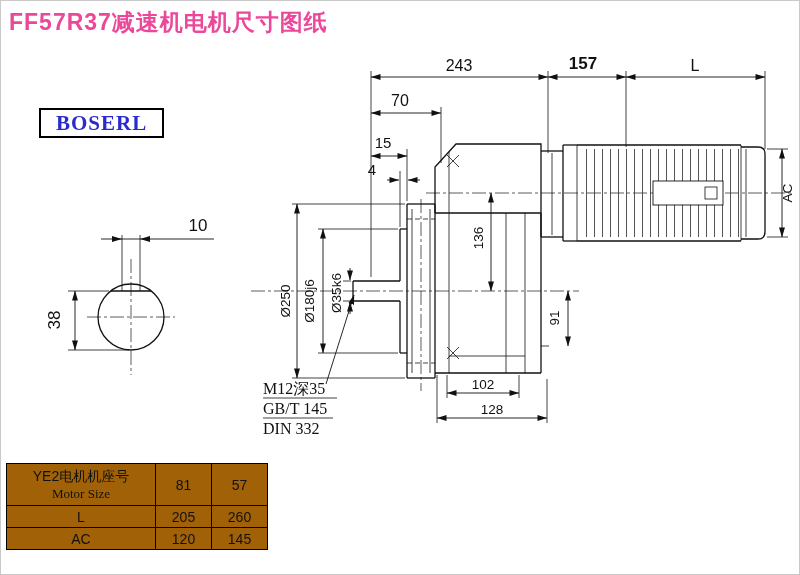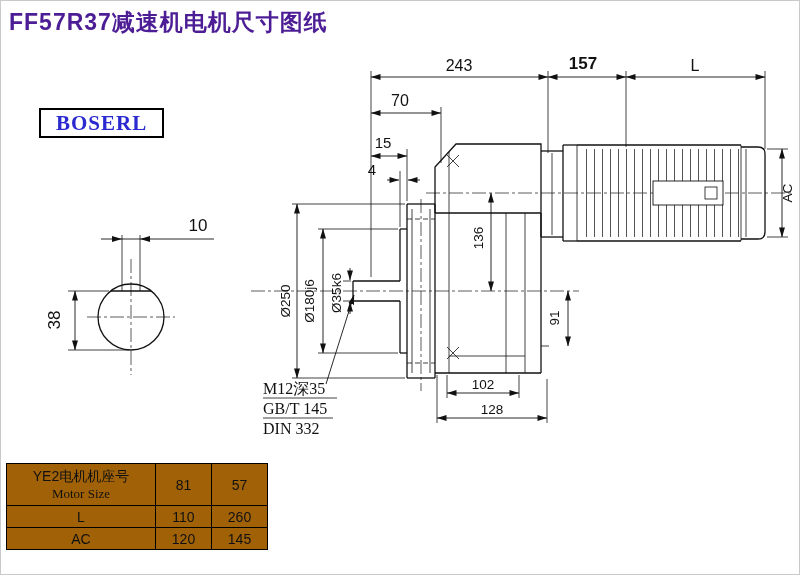--- a/index.html
+++ b/index.html
@@ -1,18 +1,18 @@
 <!DOCTYPE html>
 <html><head>
 <meta charset="utf-8">
 <style>
   html,body{margin:0;padding:0;background:#fff;}
   .page{position:relative;width:798px;height:573px;background:#fff;border:1px solid #c9c9c9;
         font-family:"Liberation Sans",sans-serif;overflow:hidden;}
-  .title{position:absolute;left:8px;top:6px;font-size:23px;font-weight:700;color:#4c1d95;
+  .title{position:absolute;left:8px;top:6px;font-size:23px;font-weight:700;color:#ec4899;
          letter-spacing:1px;}
   .brand{position:absolute;left:38px;top:107px;border:2px solid #000;padding:0 15px;height:26px;
          display:flex;align-items:center;}
   .brand span{font-family:"Liberation Serif",serif;font-weight:700;font-size:21px;color:#2a2ad0;
          letter-spacing:1px;}
   .fins{position:absolute;left:578px;top:148px;width:160px;height:88px;
         background:repeating-linear-gradient(90deg,transparent 0 7px,#555 7px 8px);}
   svg.draw{position:absolute;left:0;top:0;}
   .ln{stroke:#111;stroke-width:1.3;fill:none}
   .tn{stroke:#111;stroke-width:0.8;fill:none}
@@ -213,21 +213,21 @@
         <tr class="hdr">
       <th class="c1">
         <div>YE2电机机座号</div>
         <div class="en">Motor Size</div>
       </th>
       <td class="c2">81</td>
       <td class="c2">57</td>
     </tr>
     <tr>
       <td class="c1">L</td>
-      <td class="c2">110</td>
+      <td class="c2">205</td>
       <td class="c2">260</td>
     </tr>
     <tr>
       <td class="c1">AC</td>
       <td class="c2">120</td>
       <td class="c2">145</td>
     </tr>
   </tbody>
     </table>
 

